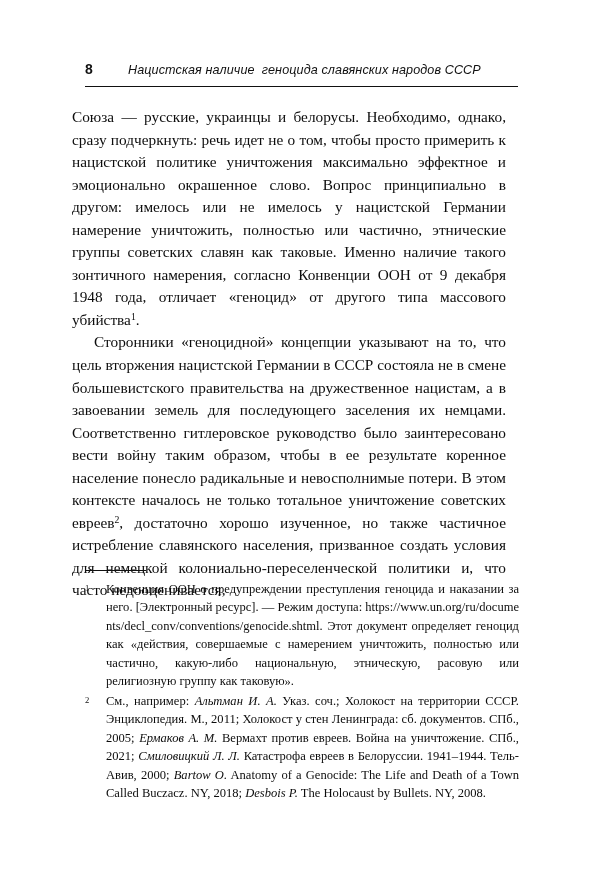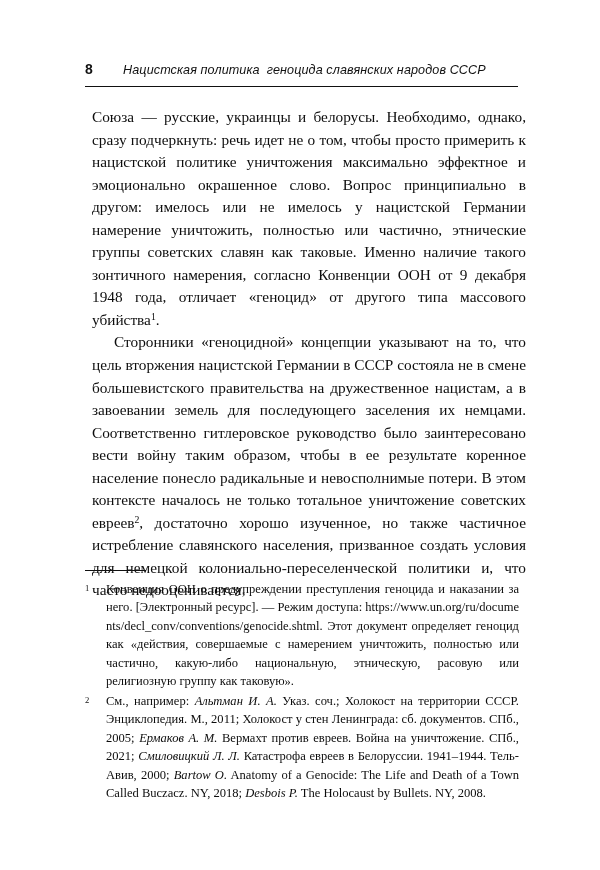--- a/index.html
+++ b/index.html
@@ -55,21 +55,21 @@
     left: 85px;
     top: 86px;
     width: 433px;
     height: 1.4px;
     background: #111;
   }
 
   
   .body-block {
     position: absolute;
-    left: 92px;
+    left: 72px;
     top: 106px;
     width: 434px;
   }
   .body-block p {
     margin: 0;
     font-size: 15.3px;
     line-height: 22.55px;
     text-align: justify;
     text-justify: inter-word;
     word-spacing: -0.1px;
@@ -122,21 +122,21 @@
     word-break: break-all;
   }
 </style>
 </head>
 <body>
 
 <div class="page">
 
   <div class="running-head">
     <span class="folio">8</span>
-    <span class="head-title">Нацистская политика  геноцида славянских народов СССР</span>
+    <span class="head-title">Нацистская наличие  геноцида славянских народов СССР</span>
   </div>
   <div class="head-rule"></div>
 
   <div class="body-block">
       <p><span>Союза — русские, украинцы и белорусы. Необходимо, однако, сразу подчеркнуть: речь идет не о том, чтобы просто примерить к нацистской политике уничтожения максимально эффектное и эмоционально окрашенное слово. Вопрос принципиально в другом: имелось или не имелось у нацистской Германии намерение уничтожить, полностью или частично, этнические группы советских славян как таковые. Именно наличие такого зонтичного намерения, согласно Конвенции ООН от 9 декабря 1948 года, отличает «геноцид» от другого типа массового убийства</span><sup>1</sup><span>.</span></p>
       <p class="indent"><span>Сторонники «геноцидной» концепции указывают на то, что цель вторжения нацистской Германии в СССР состояла не в смене большевистского правительства на дружественное нацистам, а в завоевании земель для последующего заселения их немцами. Соответственно гитлеровское руководство было заинтересовано вести войну таким образом, чтобы в ее результате коренное население понесло радикальные и невосполнимые потери. В этом контексте началось не только тотальное уничтожение советских евреев</span><sup>2</sup><span>, достаточно хорошо изученное, но также частичное истребление славянского населения, призванное создать условия для немецкой колониально-переселенческой политики и, что часто недооценивается,</span></p>
     </div>
 
   <div class="fn-rule"></div>
   <div class="footnotes">

